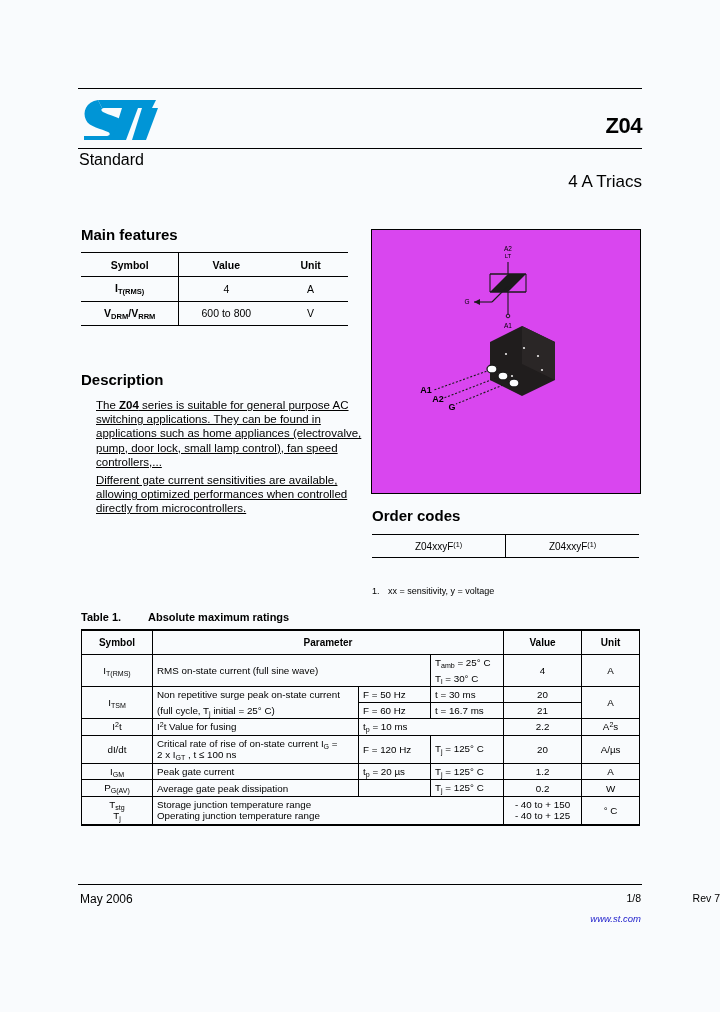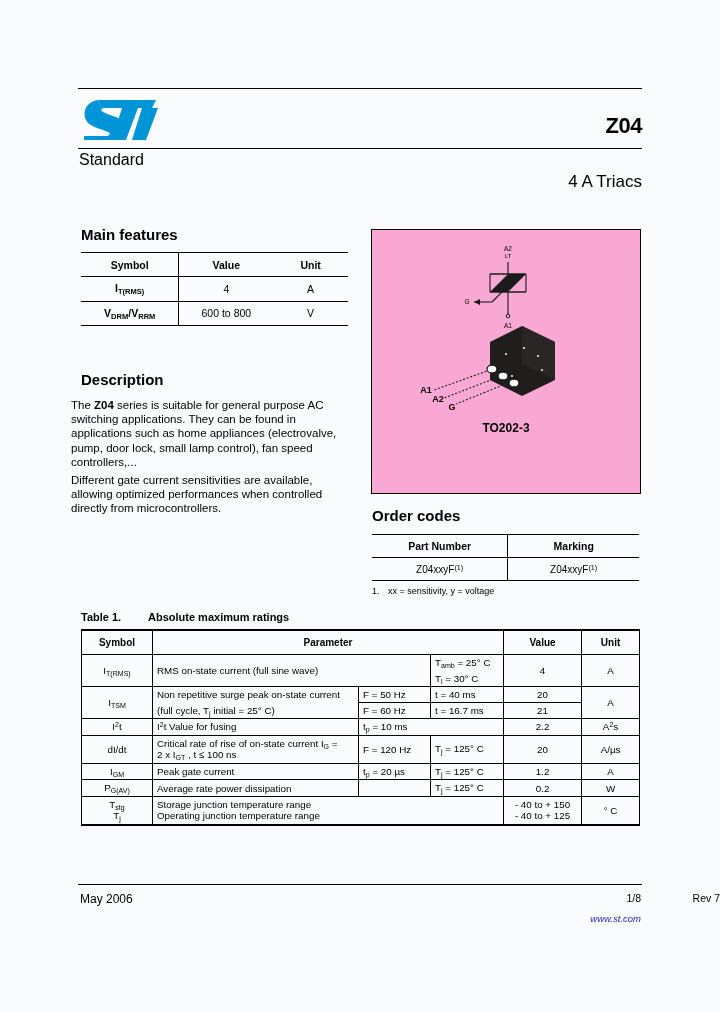--- a/index.html
+++ b/index.html
@@ -81,36 +81,37 @@
     font-weight: normal;
     height: 13px;
   }
   .mf-table th { font-weight: bold; font-size: 10.5px; }
   .mf-table .cdiv { border-left: 1px solid #000; }
   .mf-table tr.hdr td, .mf-table tr.hdr th { border-top: 1px solid #000; }
 
   
   .desc {
     position: absolute;
-    left: 71px;
+    left: 96px;
     width: 272px;
     font-size: 11.5px;
     line-height: 14.2px;
+    text-decoration: underline;
   }
   #desc-p1 { top: 398px; }
   #desc-p2 { top: 473px; }
   .desc b { font-weight: bold; }
 
   
   .pkg-box {
     position: absolute;
     left: 371px; top: 229px;
     width: 268px; height: 263px;
     border: 1px solid #000;
-    background: #f9a8d4;
+    background: #d946ef;
   }
   .pkg-caption {
     position: absolute;
     left: 0; right: 0;
     top: 191px;
     text-align: center;
     font-size: 12px;
     font-weight: bold;
   }
 
@@ -279,31 +280,26 @@
         <line x1="124" y1="148" x2="72" y2="168"></line>
         <line x1="131" y1="155" x2="84" y2="174"></line>
       </g>
       <ellipse cx="120" cy="139" rx="5" ry="4" fill="#fbfcfe" stroke="#1b1b1b" stroke-width="1.3"></ellipse>
       <ellipse cx="131" cy="146" rx="5" ry="4" fill="#fbfcfe" stroke="#1b1b1b" stroke-width="1.3"></ellipse>
       <ellipse cx="142" cy="153" rx="5" ry="4" fill="#fbfcfe" stroke="#1b1b1b" stroke-width="1.3"></ellipse>
       <text x="54" y="163" font-family="Liberation Sans, sans-serif" font-size="9" font-weight="bold" text-anchor="middle">A1</text>
       <text x="66" y="172" font-family="Liberation Sans, sans-serif" font-size="9" font-weight="bold" text-anchor="middle">A2</text>
       <text x="80" y="180" font-family="Liberation Sans, sans-serif" font-size="9" font-weight="bold" text-anchor="middle">G</text>
     </svg>
-    <div class="pkg-caption">TO202-3</div>
   </div>
 
   <div class="sec-head" id="order-codes-head">Order codes</div>
 
   <table class="oc-table">
     <tbody>
-        <tr>
-      <th style="width:136px">Part Number</th>
-      <th class="cdiv" style="width:131px">Marking</th>
-    </tr>
     <tr>
       <td><span>Z04xxyF</span><sup>(1)</sup></td>
       <td class="cdiv"><span>Z04xxyF</span><sup>(1)</sup></td>
     </tr>
   </tbody>
     </table>
 
   <div class="oc-note"><span class="num">1.</span><span>xx = sensitivity,  y = voltage</span></div>
 
   <div class="t1-caption"><span class="lbl">Table 1.</span><span>Absolute maximum ratings</span></div>
@@ -334,21 +330,21 @@
       <td class="unit" rowspan="2">A</td>
     </tr>
     <tr>
       <td class="cond nt"><span>T</span><sub>l</sub><span> = 30° C</span></td>
     </tr>
 
     <tr>
       <td class="sym nb" rowspan="2"><span>I</span><sub>TSM</sub></td>
       <td class="par nb">Non repetitive surge peak on-state current</td>
       <td class="cond">F = 50 Hz</td>
-      <td class="cond">t = 40 ms</td>
+      <td class="cond">t = 30 ms</td>
       <td class="val">20</td>
       <td class="unit" rowspan="2">A</td>
     </tr>
     <tr>
       <td class="par nt"><span>(full cycle, T</span><sub>j</sub><span> initial = 25° C)</span></td>
       <td class="cond">F = 60 Hz</td>
       <td class="cond">t = 16.7 ms</td>
       <td class="val">21</td>
     </tr>
 
@@ -376,21 +372,21 @@
       <td class="sym"><span>I</span><sub>GM</sub></td>
       <td class="par">Peak gate current</td>
       <td class="cond"><span>t</span><sub>p</sub><span> = 20 µs</span></td>
       <td class="cond"><span>T</span><sub>j</sub><span> = 125° C</span></td>
       <td class="val">1.2</td>
       <td class="unit">A</td>
     </tr>
 
     <tr>
       <td class="sym"><span>P</span><sub>G(AV)</sub></td>
-      <td class="par">Average rate power dissipation</td>
+      <td class="par">Average gate peak dissipation</td>
       <td class="cond"></td>
       <td class="cond"><span>T</span><sub>j</sub><span> = 125° C</span></td>
       <td class="val">0.2</td>
       <td class="unit">W</td>
     </tr>
 
     <tr>
       <td class="sym thick-bot">
         <span>T</span><sub>stg</sub><br>
         <span>T</span><sub>j</sub>

